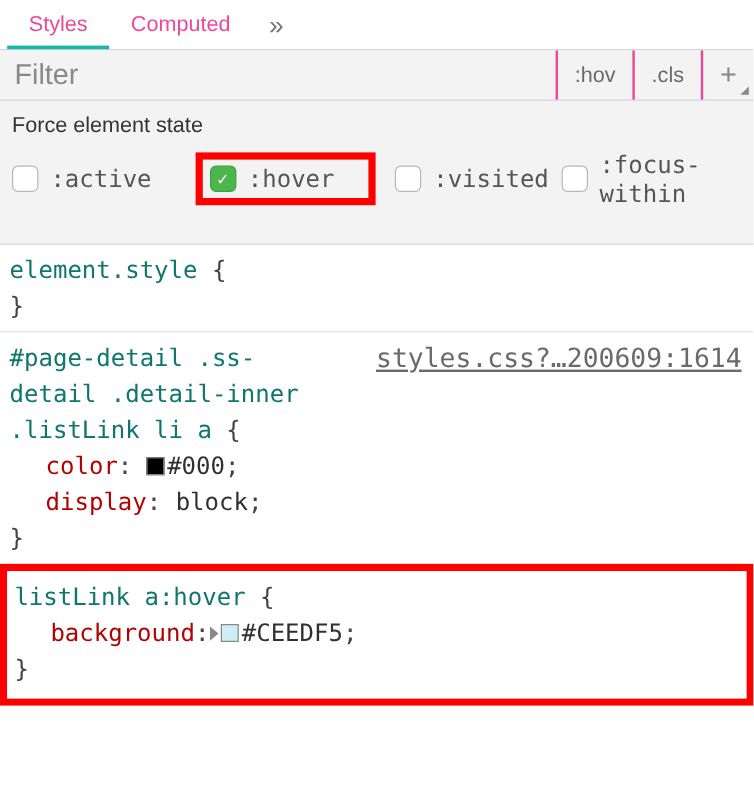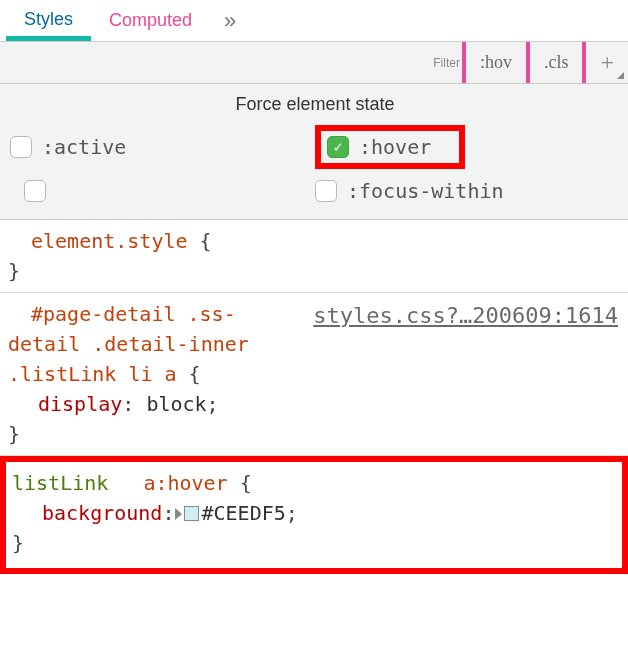--- a/index.html
+++ b/index.html
@@ -25,23 +25,23 @@
     color: #444;
   }
   .tab {
     padding: 0 18px;
     height: 100%;
     display: flex;
     align-items: center;
     cursor: default;
   }
   .tab.active {
-    border-bottom: 5px solid #14b8a6;
+    border-bottom: 3px solid #14b8a6;
     padding-top: 2px;
-    color: #0369a1;
+    color: #ec4899;
   }
   .tab.inactive { color: #ec4899; }
   .more-tabs {
     color: #777;
     font-size: 22px;
     padding: 0 14px;
     letter-spacing: 2px;
   }
   
   
@@ -54,57 +54,56 @@
   }
   .filter-input-wrap {
     flex: 1;
     display: flex;
     align-items: center;
     padding-left: 10px;
   }
   .filter-input-wrap input {
     border: none;
     background: transparent;
-    font-size: 12px;
+    font-size: 24px;
     width: 100%;
     outline: none;
     color: #4d7c0f;
-    text-align: right;
   }
   .filter-input-wrap input::placeholder { color: #8a8a8a; }
   .toolbar-btn {
     display: flex;
     align-items: center;
     padding: 0 14px;
-    font-family: Liberation Serif, serif;
+    font-family: Liberation Sans, sans-serif;
     color: #6a6a6a;
-    border-left: 4px solid #ec4899;
+    border-left: 2px solid #ec4899;
     font-size: 18px;
   }
   .toolbar-btn.plus { font-size: 24px; color: #888; position: relative; }
   .toolbar-btn.plus::after {
     content: "";
     position: absolute;
     right: 4px; bottom: 4px;
     width: 0; height: 0;
     border-left: 7px solid transparent;
     border-bottom: 7px solid #888;
   }
   
   
   .force-panel {
     background: #f3f3f3;
     border-bottom: 1px solid #ccc;
     padding: 10px 8px 6px 10px;
   }
-  .force-title { color: #333; font-size: 18px; margin-bottom: 10px; text-align: center; }
+  .force-title { color: #333; font-size: 18px; margin-bottom: 10px; }
   .state-grid {
     display: grid;
-    grid-template-columns: 1fr 1fr;
-    row-gap: 10px;
+    grid-template-columns: 1fr 1fr 1fr 1fr;
+    row-gap: 24px;
   }
   .state-item {
     display: flex;
     align-items: center;
     gap: 10px;
     font-family: Menlo, Monaco, Consolas, monospace;
     font-size: 20px;
     color: #555;
   }
   .chk {
@@ -136,21 +135,21 @@
   .rules {
     font-family: Menlo, Monaco, Consolas, monospace;
     font-size: 20px;
   }
   .rule {
     padding: 6px 10px 6px 8px;
     border-bottom: 1px solid #ddd;
     background: #fff;
     line-height: 1.5;
   }
-  .rule .selector { color: #c2410c; margin-left: 23px; }
+  .rule .selector { color: #0f766e; }
   .rule .open-brace { color: #444; }
   .rule .link {
     float: right;
     color: #6a6a6a;
     text-decoration: underline;
     font-size: 22px;
   }
   .decl { padding-left: 30px; }
   .prop { color: #b30000; }
   .val { color: #303030; }
@@ -214,20 +213,21 @@
         <span>:active</span>
       </div>
       <div class="state-item">
         <span class="highlight-hover">
           <span class="chk checked">✓</span>
           <span>:hover</span>
         </span>
       </div>
       <div class="state-item" style="padding-left:14px;">
         <span class="chk"></span>
+        <span>:visited</span>
       </div>
       <div class="state-item">
         <span class="chk"></span>
         <span>:focus-within</span>
       </div>
       <div></div>
     </div>
   </div>
 
   <div class="rules">
@@ -236,29 +236,33 @@
       <span class="selector">element.style</span><span class="open-brace"> {</span>
       <div class="punct">}</div>
     </div>
 
     <div class="rule">
       <span class="link">styles.css?…200609:1614</span>
       <span class="selector-block">
         <span class="selector">#page-detail .ss-detail .detail-inner .listLink li a</span><span class="open-brace"> {</span>
       </span>
       <div class="decl">
+        <span class="prop">color</span><span class="punct">:</span>
+        <span class="swatch black"></span><span class="val">#000</span><span class="punct">;</span>
+      </div>
+      <div class="decl">
         <span class="prop">display</span><span class="punct">:</span>
         <span class="val">block</span><span class="punct">;</span>
       </div>
       <div class="punct">}</div>
     </div>
 
     <div class="rule-hover-wrap">
       <div class="rule">
-        <span style="color:#4d7c0f">listLink </span><span class="selector">a:hover</span><span class="open-brace"> {</span>
+        <span style="color:#0f766e">listLink </span><span class="selector">a:hover</span><span class="open-brace"> {</span>
         <div class="decl">
           <span class="prop">background</span><span class="punct">:</span><span class="tri"></span><span class="swatch light"></span><span class="val">#CEEDF5</span><span class="punct">;</span>
         </div>
         <div class="punct">}</div>
       </div>
     </div>
 
   </div>
 </div>
 

